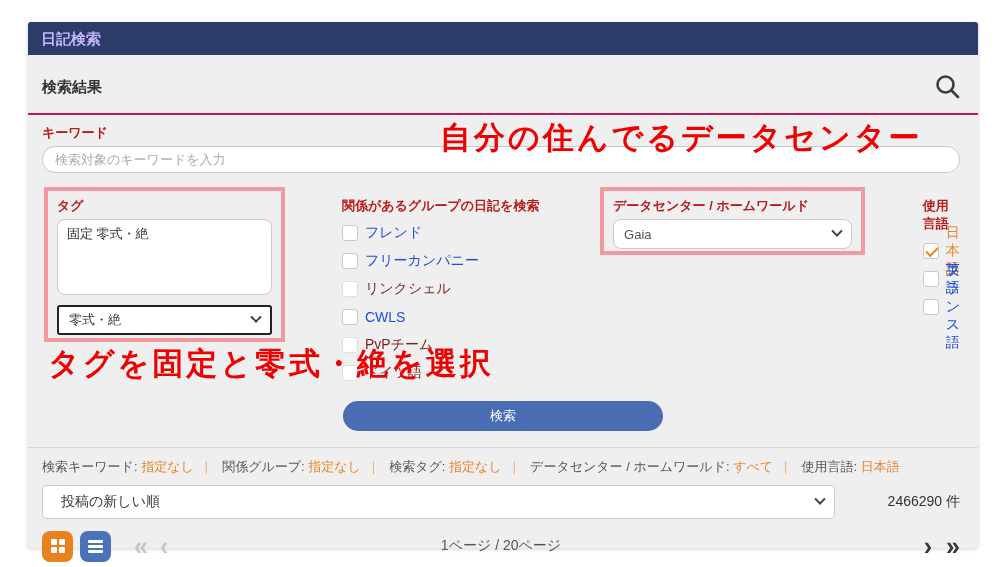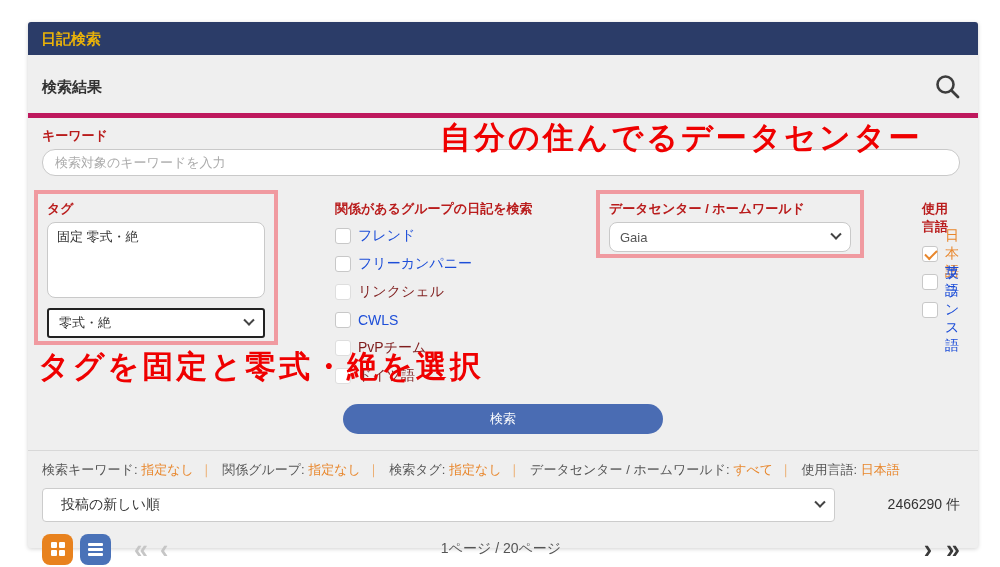--- a/index.html
+++ b/index.html
@@ -1,31 +1,31 @@
 <!DOCTYPE html>
 <html><head>
 <meta charset="utf-8">
 <style>
   * { margin:0; padding:0; box-sizing:border-box; }
   html,body { width:1000px; height:567px; background:#ffffff; overflow:hidden;
               font-family:"Liberation Sans","DejaVu Sans",sans-serif; }
   .panel { position:absolute; left:28px; top:22px; width:950px; height:526px;
            background:#efefef; border-radius:3px; box-shadow:0 1px 4px rgba(0,0,0,.18); }
   .titlebar { height:33px; background:#2b3c68; border-radius:3px 3px 0 0;
-              color:#eab308; font-size:15px; font-weight:bold; line-height:33px; padding:0 13px; }
+              color:#c4b5fd; font-size:15px; font-weight:bold; line-height:33px; padding:0 13px; }
   .results-bar { display:flex; justify-content:space-between; align-items:center;
-                 padding:18px 16px 12px 14px; border-bottom:5px solid #be185d; }
+                 padding:18px 16px 12px 14px; border-bottom:2px solid #be185d; }
   .results-title { font-size:15px; font-weight:bold; color:#333; }
   .keyword-block { padding:9px 18px 0 14px; }
   .field-label { font-size:13px; font-weight:bold; color:#b91c1c; margin-bottom:4px; }
   .keyword-input { width:100%; height:27px; border:1px solid #c9c9c9; border-radius:13px;
                    background:#fff; padding:8px 12px; font-size:13px; color:#333; outline:none;
                    font-family:"Liberation Sans","DejaVu Sans",sans-serif; }
   .keyword-input::placeholder { color:#aaa; }
-  .form-row { margin:14px 18px 0 6px; display:flex; align-items:flex-start;
+  .form-row { margin:14px 18px 0 16px; display:flex; align-items:flex-start;
               position:relative; height:196px;gap:48px; }
   .hl { border:4px solid #f09aa0; }
   .tag-box { width:244px; padding:6px 9px 9px; height:155px; background:transparent; }
   .tag-textarea { background:#fff; border:1px solid #c9c9c9; border-radius:8px;
                   height:76px; padding:5px 9px; font-size:13px; color:#333; cursor:text; }
   .selectbox { background:#fff; display:flex; align-items:center; justify-content:space-between;
                padding:0 10px; font-size:13px; color:#333; cursor:pointer; }
   .tag-select { margin-top:10px; height:30px; border:2px solid #222; border-radius:3px; }
   .chev-down { width:8px; height:8px; border-right:2px solid #444; border-bottom:2px solid #444;
                transform:rotate(45deg) translate(-2px,-2px); flex:0 0 auto; }

